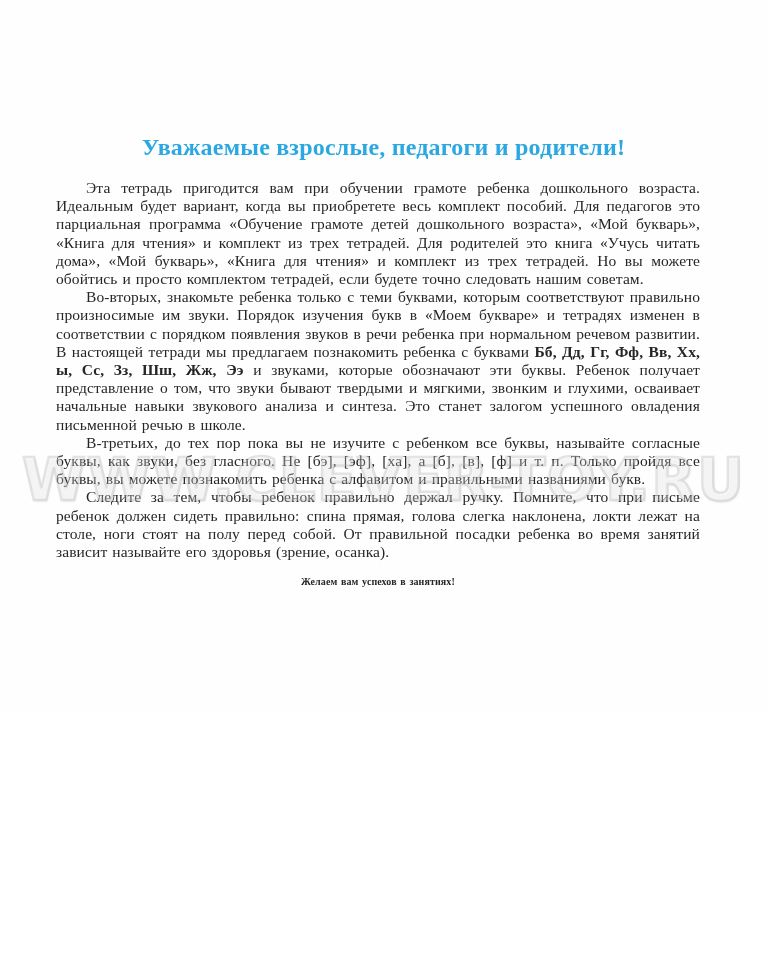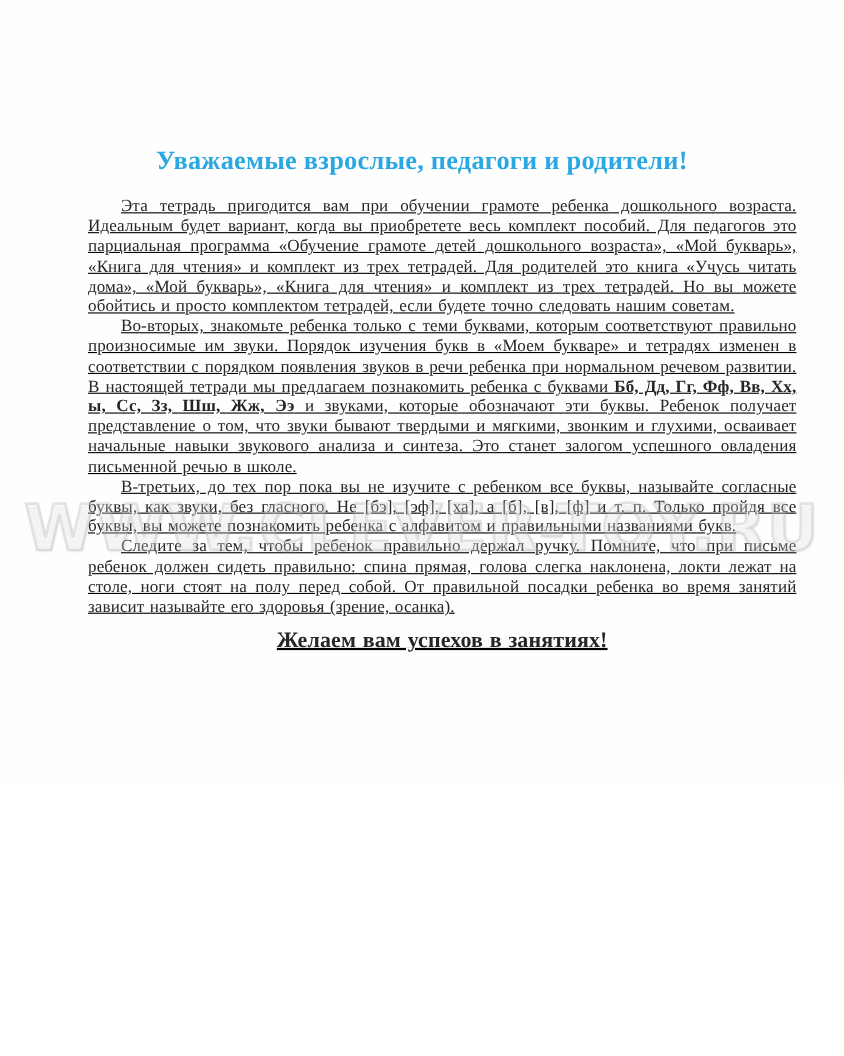--- a/index.html
+++ b/index.html
@@ -24,43 +24,42 @@
     text-align: center;
     font-family: "Liberation Serif", serif;
     font-weight: bold;
     font-size: 24px;
     letter-spacing: 0.2px;
     color: #2ba8e1; 
   }
   .body-text {
     position: absolute;
     top: 179px;
-    left: 80px;
+    left: 56px;
     width: 644px;
-    text-decoration: underline;
   }
   .para {
     margin: 0;
     text-indent: 30px;
     text-align: justify;
     font-size: 15.5px;
     line-height: 18.2px;
     color: #262626;
     letter-spacing: 0.1px;
     word-spacing: 1px;
   }
   .para .b {
     font-weight: bold;
   }
   .closing {
     margin: 12px 0 0 0;
     text-align: center;
     text-indent: 0;
     font-weight: bold;
-    font-size: 20px;
+    font-size: 10px;
     line-height: 18.2px;
     color: #262626;
   }
   .watermark {
     position: absolute;
     top: 446px;
     left: 0;
     width: 767px;
     text-align: center;
     font-family: "DejaVu Sans", sans-serif;

